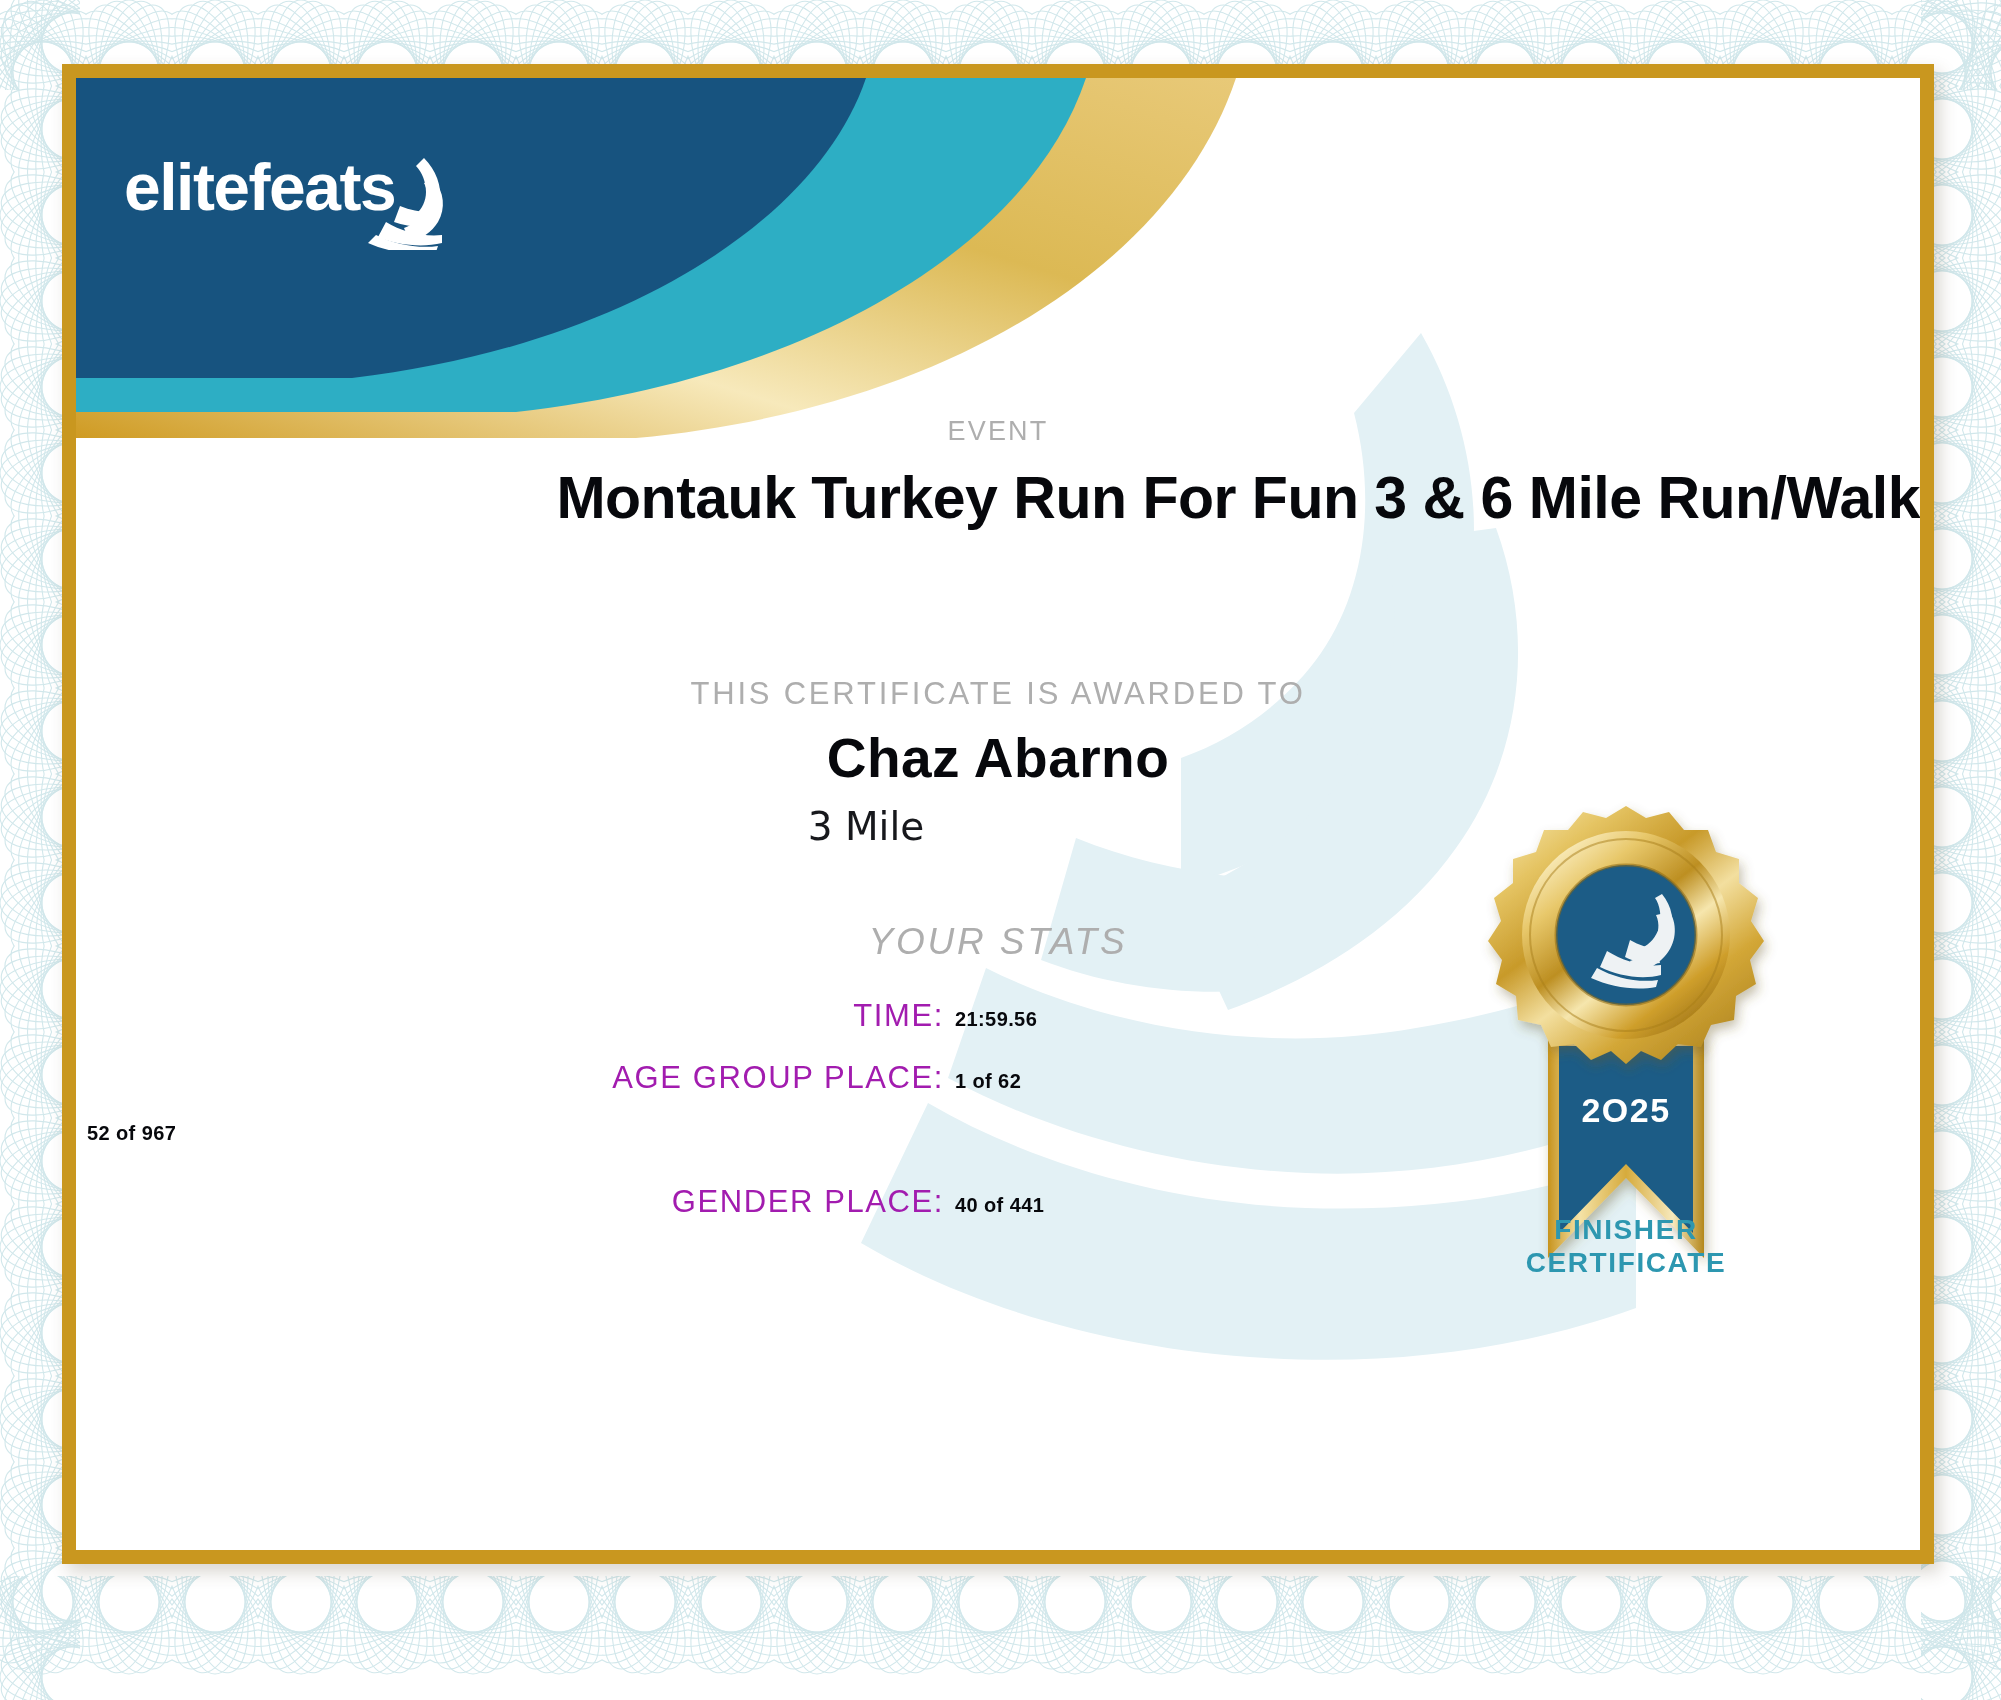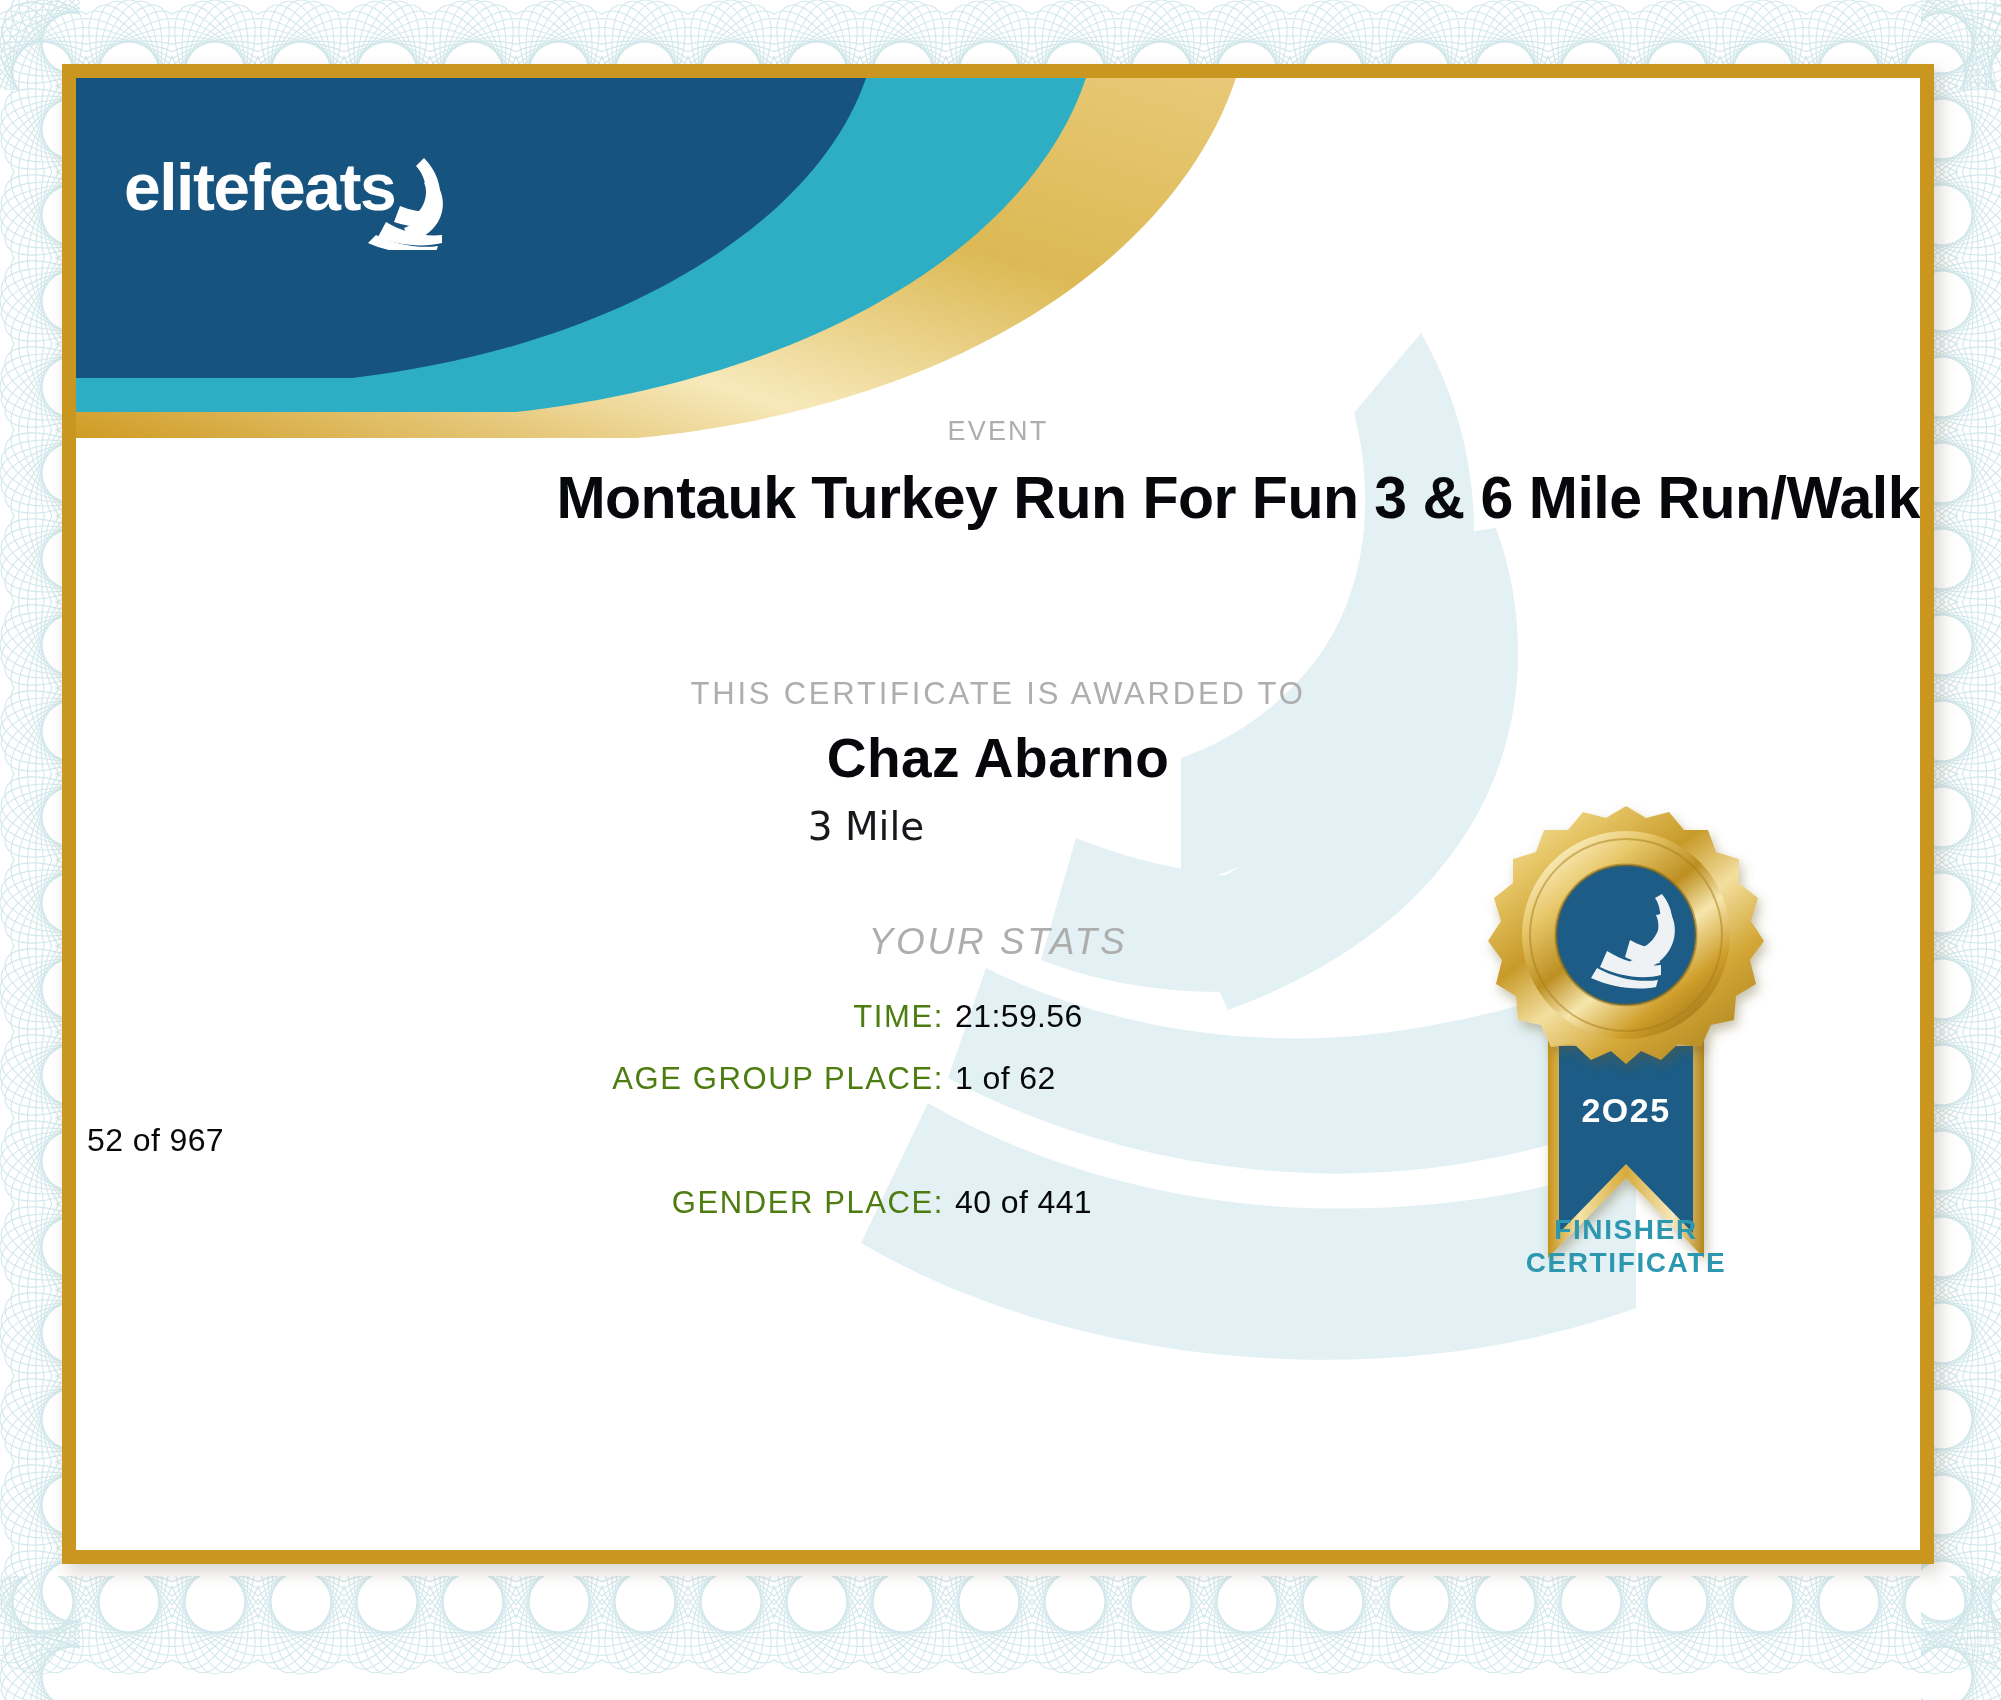--- a/index.html
+++ b/index.html
@@ -166,34 +166,34 @@
     display: flex;
     align-items: baseline;
     justify-content: flex-start;
     height: 52px;
     margin-bottom: 10px;
   }
 
   .stat-label {
     width: 868px;
     text-align: right;
-    color: #4d7c0f;
+    color: #a21caf;
     font-family: "Liberation Sans", sans-serif;
     font-size: 31px;
     letter-spacing: 1.6px;
     font-weight: 400;
     white-space: nowrap;
   }
 
   .stat-value {
     margin-left: 11px;
     color: #07080c;
     font-family: "Liberation Sans", sans-serif;
-    font-size: 32px;
-    font-weight: normal;
+    font-size: 20px;
+    font-weight: bold;
     letter-spacing: 0.4px;
     white-space: nowrap;
   }
 
   
   #badge {
     position: absolute;
     left: 1390px;
     top: 710px;
     width: 320px;

